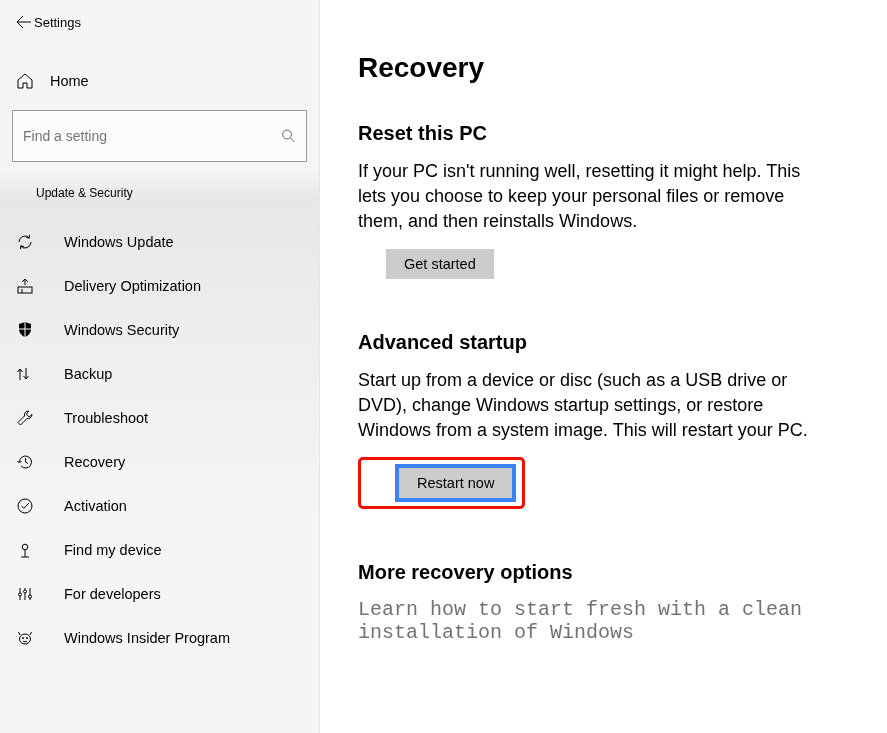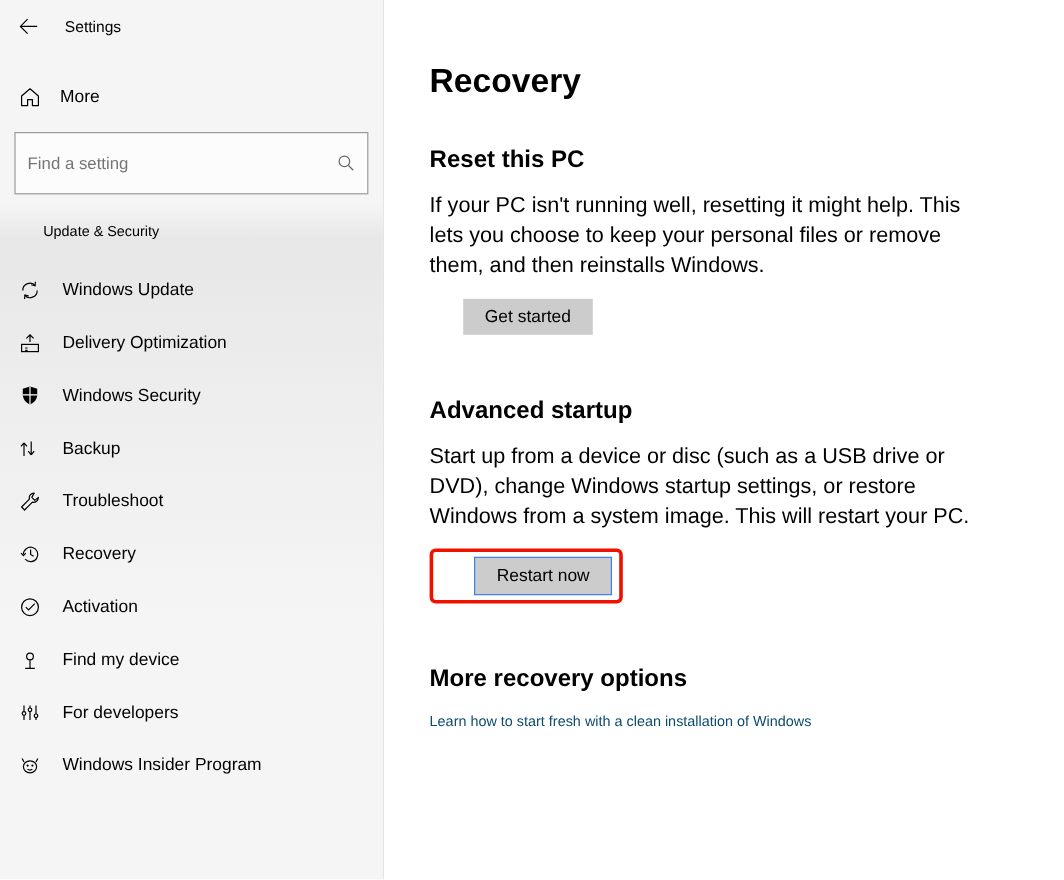--- a/index.html
+++ b/index.html
@@ -1,40 +1,40 @@
 <!DOCTYPE html>
 <html><head>
 <meta charset="utf-8">
 <style>
   * { margin: 0; padding: 0; box-sizing: border-box; font-family: "Segoe UI", Arial, sans-serif; }
   body { width: 887px; height: 733px; background: #fff; display: flex; overflow: hidden; }
   .sidebar { width: 320px; height: 100%; background: linear-gradient(180deg,#f5f5f5 0,#f5f5f5 170px,#e7e7e7 200px,#eeeeee 340px,#f5f5f5 520px,#f5f5f5 100%); border-right: 1px solid #e5e5e5; padding-top: 6px; }
-  .topbar { display: flex; align-items: center; gap: 20px; padding: 6px 14px 8px 14px; }
+  .topbar { display: flex; align-items: center; padding: 6px 14px 8px 14px; }
   .back { width: 20px; height: 20px; display: flex; align-items: center; justify-content: center; cursor: pointer; }
   .title { font-size: 13px; color: #000; }
   .home-row { display: flex; align-items: center; gap: 16px; padding: 10px 16px; margin-top: 22px; cursor: pointer; }
   .home-row .icon { width: 18px; display: flex; justify-content: center; }
   .home-row .lbl { font-size: 14.5px; color: #000; }
   .search-wrap { padding: 10px 12px 0 12px; }
   .search-box { position: relative; border: 1px solid #999; background: #fcfcfc; height: 52px; }
   .search-box input { width: 100%; height: 100%; border: none; background: transparent; padding: 0 34px 0 10px; font-size: 14px; color: #555; outline: none; }
   .search-box .sicon { position: absolute; right: 10px; top: 50%; transform: translateY(-50%); }
   .cat { font-size: 12px; font-weight: 400; color: #000; padding: 24px 16px 14px 12px; margin-left: 24px; }
   .nav { list-style: none; margin-top: 6px; }
-  .nav li { display: flex; align-items: center; gap: 18px; padding: 13px 16px; cursor: pointer; font-size: 14.5px; color: #000; }
+  .nav li { display: flex; align-items: center; gap: 30px; padding: 13px 16px; cursor: pointer; font-size: 14.5px; color: #000; }
   .nav li .icon { width: 18px; display: flex; justify-content: center; align-items: center; }
   .main { flex: 1; padding: 52px 38px 0 38px; }
   h1 { font-weight: 600; font-size: 28px; color: #000; margin-bottom: 38px; }
   h2 { font-weight: 700; font-size: 20px; color: #000; margin-bottom: 14px; }
   .sect { margin-bottom: 52px; max-width: 460px; }
   .sect p { font-size: 18px; color: #000; line-height: 1.4; margin-bottom: 14px; }
   .btn { background: #ccc; border: none; padding: 7px 18px; font-size: 14.5px; color: #000; cursor: pointer; margin-left: 28px; }
   .hl { border: 3px solid #e10; border-radius: 5px; padding: 4px 6px; display: inline-block; }
-  .hl .btn { border: 1px solid #3b82f6; }
-  .link { color: #0c4a6e; font-size: 12px; cursor: pointer; }
+  .hl .btn { border: 4px solid #3b82f6; }
+  .link { color: #737373; font-size: 20px; cursor: pointer; font-family: Liberation Mono, monospace; }
   svg { display: block; }
 </style>
 </head>
 <body>
 
 <div class="sidebar">
   <div class="topbar">
     <div class="back">
       <svg width="16" height="16" viewBox="0 0 16 16">
           <path d="M7 2 1 8l6 6M1.5 8H15" stroke="#000" stroke-width="1" fill="none"></path>
@@ -42,21 +42,21 @@
     </div>
     <span class="title">Settings</span>
   </div>
 
   <div class="home-row">
     <span class="icon">
       <svg width="18" height="18" viewBox="0 0 18 18">
           <path d="M2 8 9 2l7 6v8H11v-5H7v5H2Z" stroke="#000" stroke-width="1" fill="none" stroke-linejoin="round"></path>
         </svg>
     </span>
-    <span class="lbl">More</span>
+    <span class="lbl">Home</span>
   </div>
 
   <div class="search-wrap">
     <div class="search-box">
       <input placeholder="Find a setting" style="">
       <span class="sicon">
         <svg width="15" height="15" viewBox="0 0 15 15">
             <circle cx="6" cy="6" r="4.4" stroke="#666" stroke-width="1" fill="none"></circle>
             <path d="m9.4 9.4 4 4" stroke="#666" stroke-width="1"></path>
           </svg>

